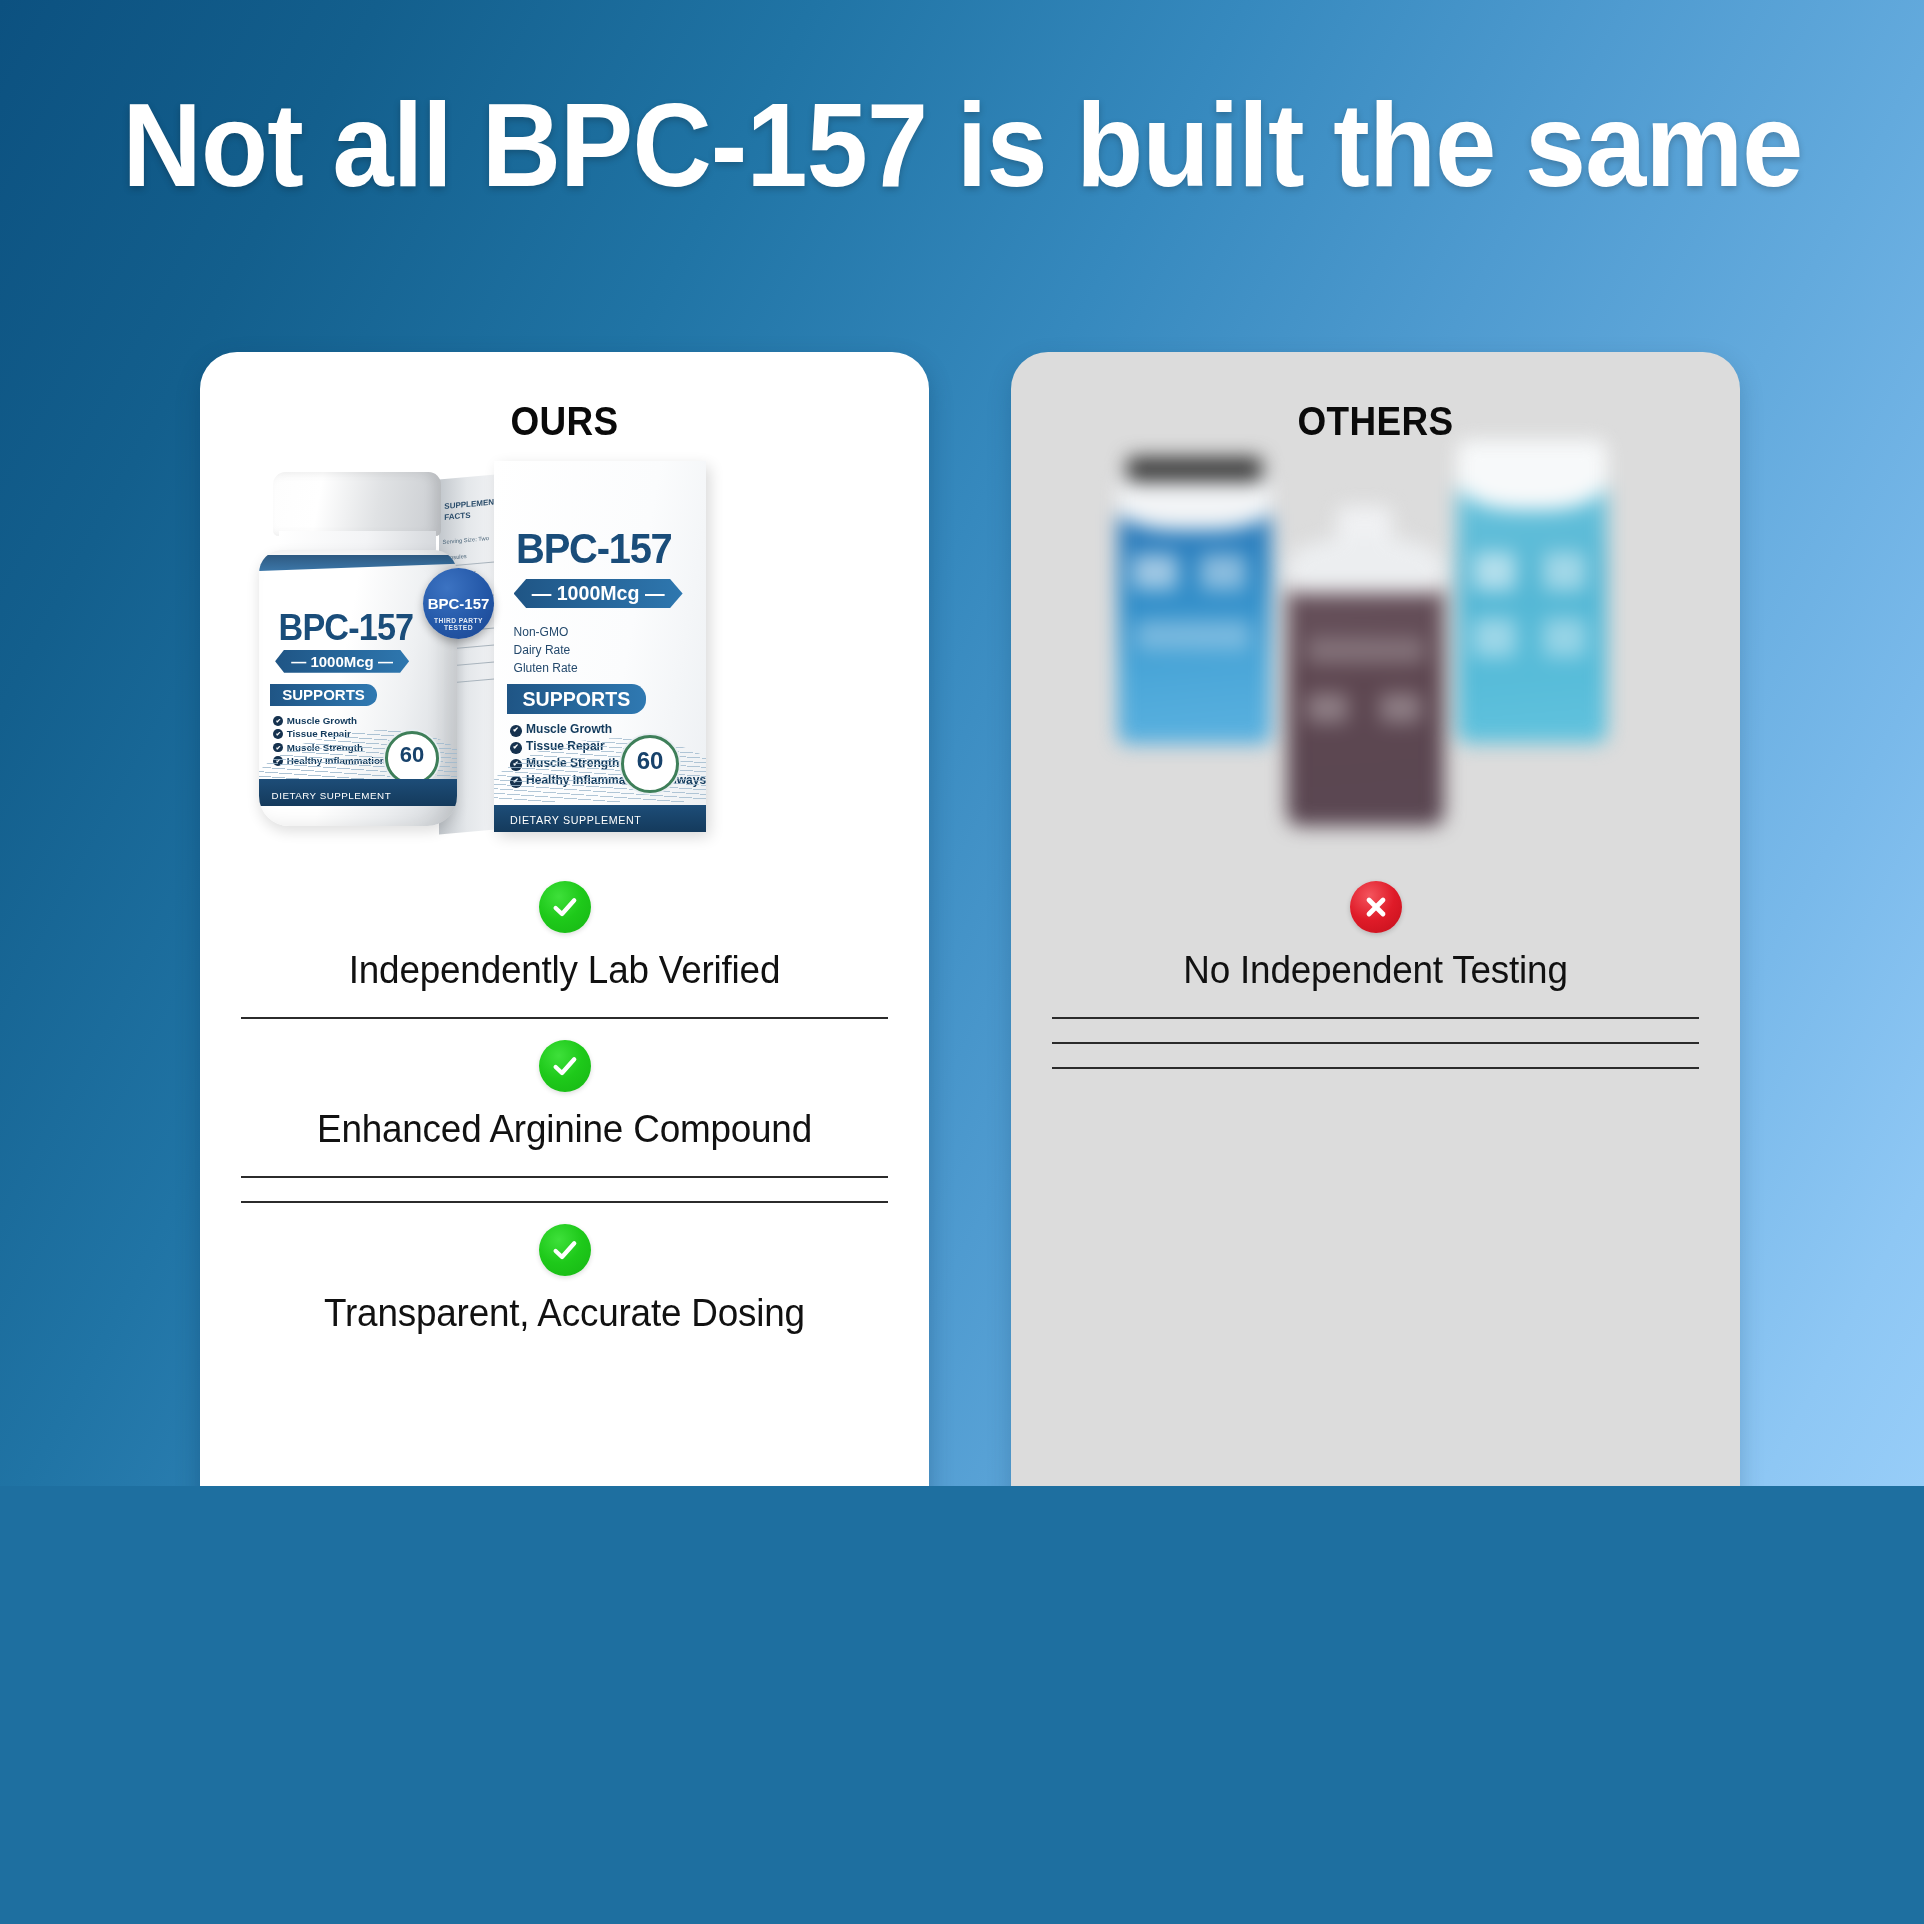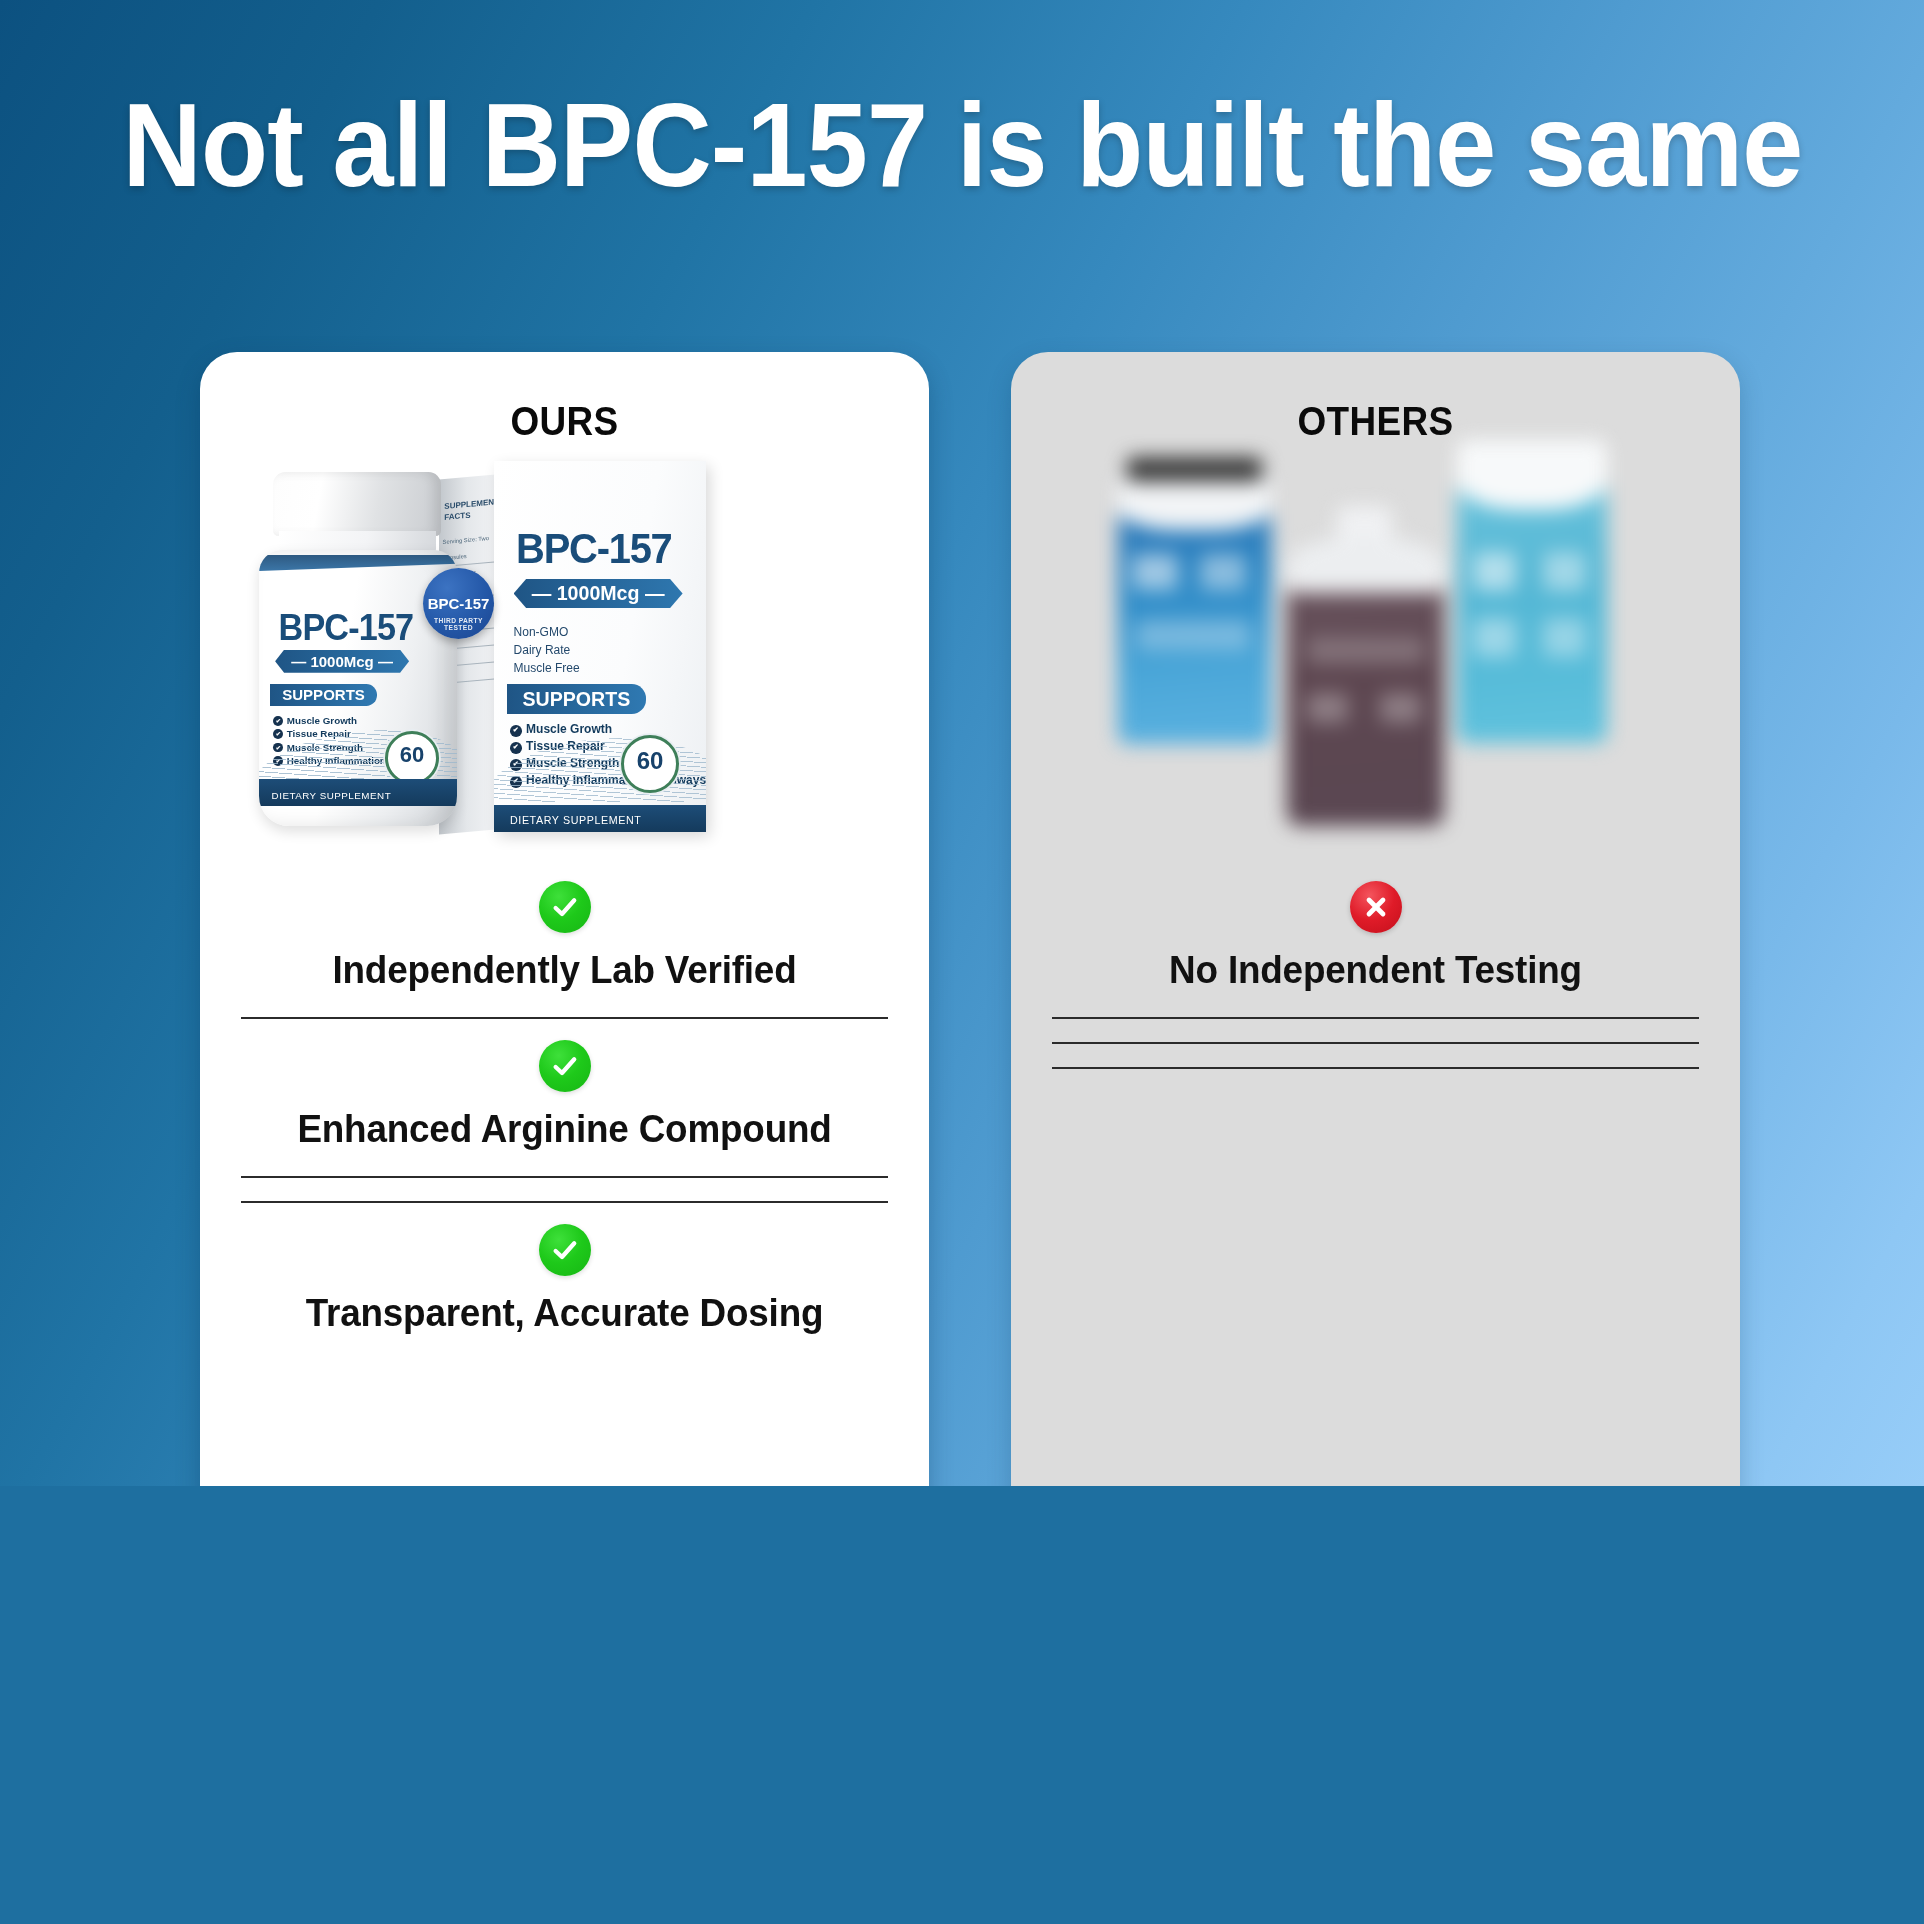--- a/index.html
+++ b/index.html
@@ -404,21 +404,21 @@
   .cb3 .shoulder {
     position:absolute; left:0; top:-30px; width:100%; height:70px;
     background:#f7f9fa; border-radius:10.7px 10.7px 42% 42%;
   }
   .cb3 .pat1 { position:absolute; left:16px; top:82px; width:43px;height:39px;background:rgba(255,255,255,.55);border-radius:5.3px;}
   .cb3 .pat2 { position:absolute; left:86px; top:82px; width:43px;height:39px;background:rgba(255,255,255,.45);border-radius:5.3px;}
   .cb3 .pat3 { position:absolute; left:16px; top:148px; width:43px;height:39px;background:rgba(255,255,255,.42);border-radius:5.3px;}
   .cb3 .pat4 { position:absolute; left:86px; top:148px; width:43px;height:39px;background:rgba(255,255,255,.38);border-radius:5.3px;}
 
   
-  .features { padding: 0 41px; font-weight: bold; }
+  .features { padding: 0 41px; }
   .frow {
     text-align: center;
     padding: 0;
   }
   .icon {
     width: 52px; height: 52px;
     margin: 0 auto 14.3px auto;
     border-radius: 50%;
     display: flex; align-items: center; justify-content: center;
     color: #ffffff;
@@ -473,21 +473,21 @@
             <div>&nbsp;</div>
             <div>&nbsp;</div>
           </div>
         </div>
         <div class="box-face">
           <div class="bx-brand">BPC-157</div>
           <div class="bx-dose">— 1000Mcg —</div>
           <div class="bx-free">
             <div>Non-GMO</div>
             <div>Dairy Rate</div>
-            <div>Muscle Free</div>
+            <div>Gluten Rate</div>
           </div>
           <div class="bx-supports">SUPPORTS</div>
           <ul class="bx-list">
             <li>Muscle Growth</li>
             <li>Tissue Repair</li>
             <li>Muscle Strength</li>
             <li>Healthy Inflammation Pathways</li>
           </ul>
           <div class="bx-wave"></div>
           <div class="bx-seal">60</div>

